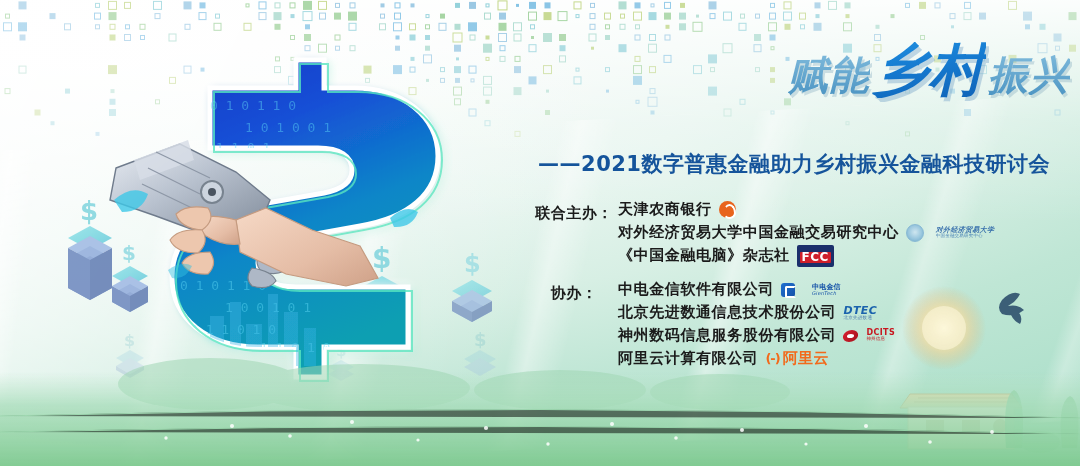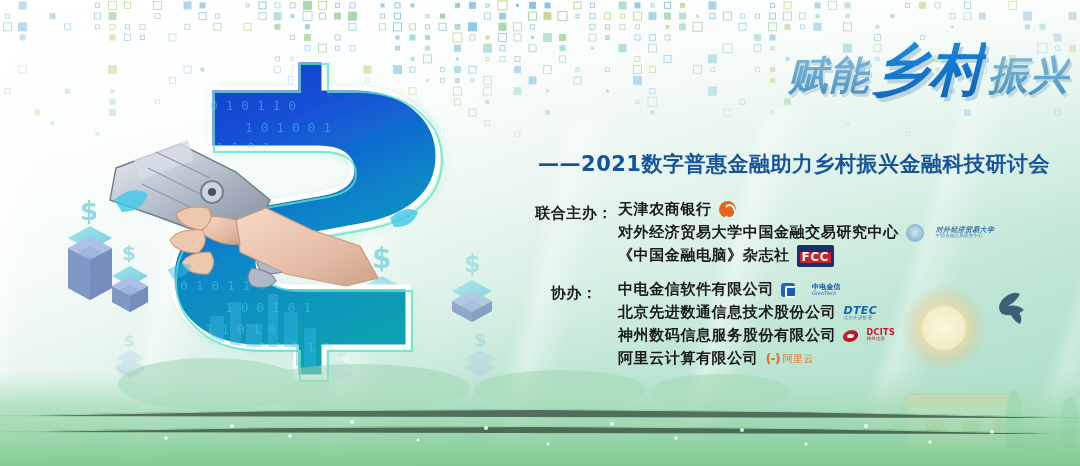--- a/index.html
+++ b/index.html
@@ -180,21 +180,21 @@
     content:"";position:absolute;left:4px;top:4px;width:7px;height:4px;
     background:#fff;border-radius:50%;
   }
   .lg-dcits .txt{display:flex;flex-direction:column;line-height:1;}
   .lg-dcits .txt b{font-size:8px;color:#c8161f;letter-spacing:.4px;}
   .lg-dcits .txt i{font-size:4.5px;color:#c8161f;font-style:normal;letter-spacing:.2px;}
   .lg-aliyun{display:flex;align-items:center;gap:3px;}
   .lg-aliyun .brk{
     font-size:13px;color:#f26a1b;font-weight:bold;letter-spacing:-1px;line-height:1;
   }
-  .lg-aliyun .nm{font-size:10px;color:#f26a1b;font-weight:normal;letter-spacing:.4px;line-height:1;}
+  .lg-aliyun .nm{font-size:15px;color:#f26a1b;font-weight:bold;letter-spacing:.4px;line-height:1;}
 </style>
 </head>
 <body>
 
 <div class="banner">
 
   <div class="bg-sheen"></div>
   <div class="bg-rays"></div>
 
   <svg class="mosaic" viewBox="0 0 1080 150" preserveAspectRatio="none">

